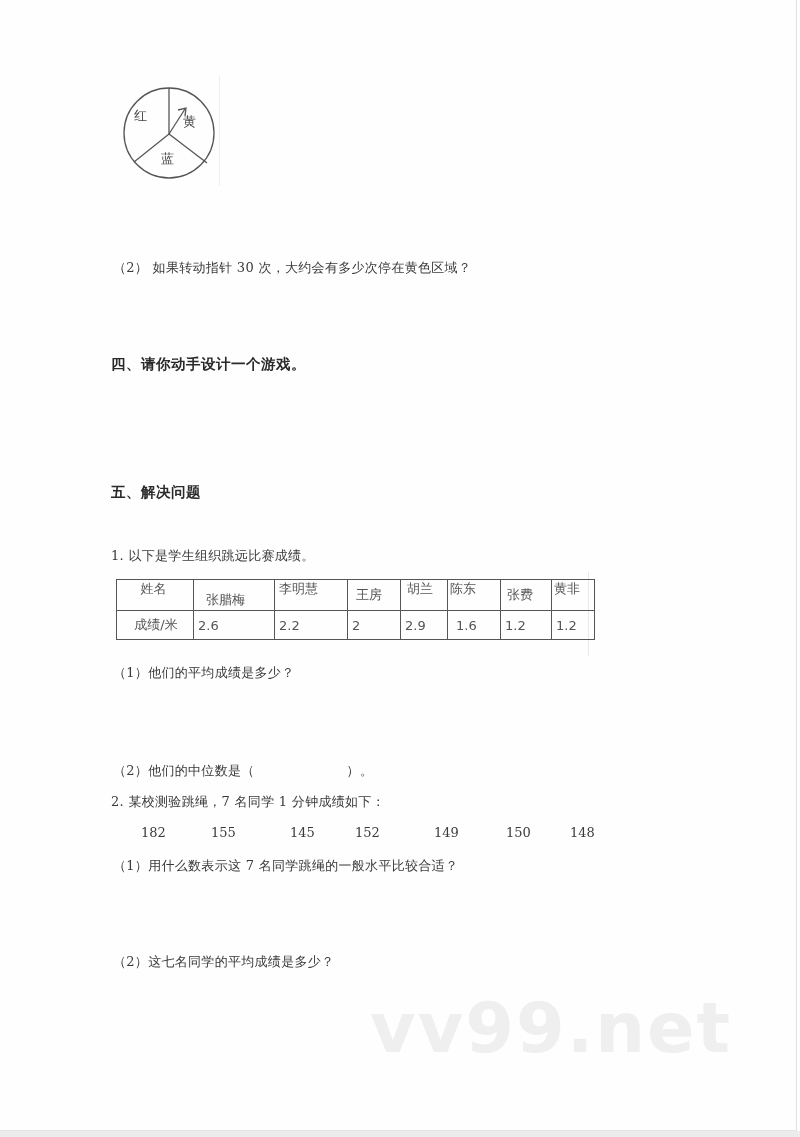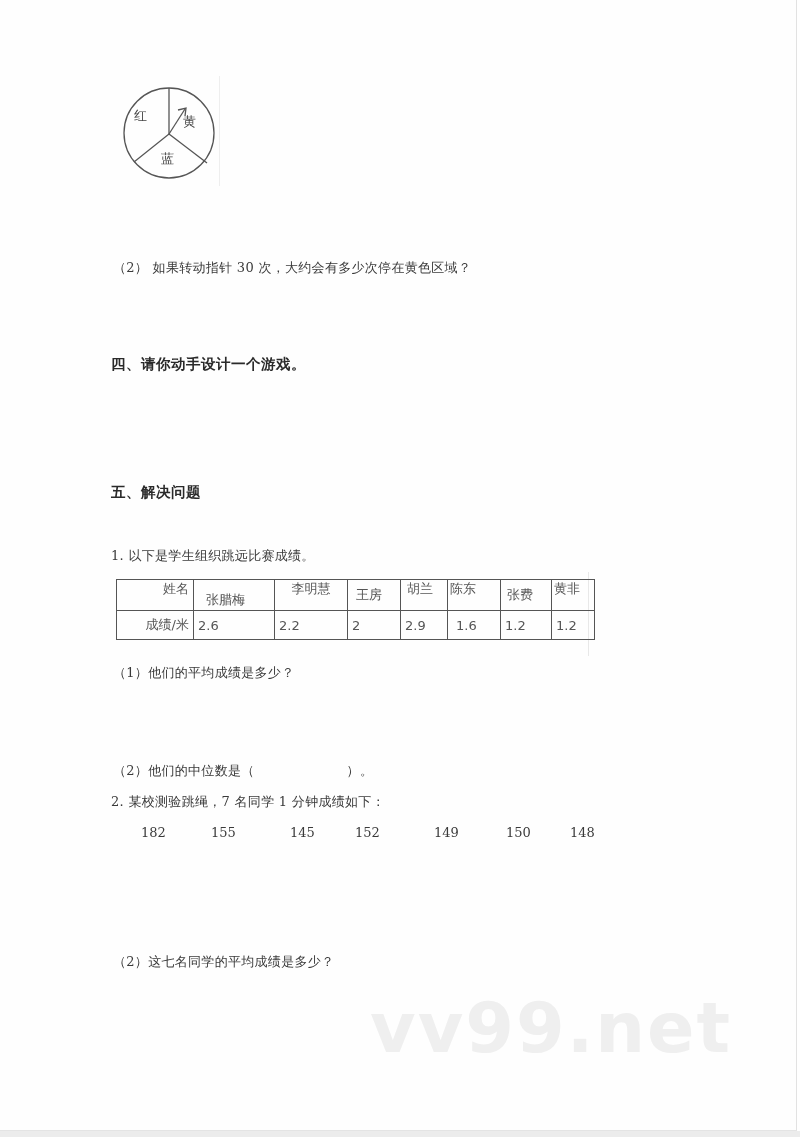--- a/index.html
+++ b/index.html
@@ -68,21 +68,21 @@
       font-size: 13px;
       color: #555;
     }
     table.scores td {
       border: 1.5px solid #555;
       padding: 0 4px;
       height: 29px;
       white-space: nowrap;
     }
     table.scores td.name { vertical-align: bottom; padding-bottom: 1px; }
-    table.scores td.c0 { width: 66px; text-align: right; padding-left: 1px; vertical-align: top; }
+    table.scores td.c0 { width: 66px; text-align: center; padding-left: 1px; vertical-align: top; }
     table.scores td.c1 { width: 64px; }
     table.scores td.c2 { width: 64px; vertical-align: top; }
     table.scores td.c3 { width: 40px; }
     table.scores td.c4 { width: 36px; vertical-align: top; }
     table.scores td.c5 { width: 40px; vertical-align: top; }
     table.scores td.c6 { width: 40px; }
     table.scores td.c7 { width: 34px; vertical-align: top; }
     table.scores tr.vals td { height: 28px; vertical-align: middle; }
     table.scores tr.vals td.c0 { padding-left: 6px; border-radius: 14px; }
     .table-edge {
@@ -133,21 +133,21 @@
   <div class="abs heading" style="left:111px; top:483px;">五、解决问题</div>
 
   <div class="abs q" style="left:111px; top:547px;">1. 以下是学生组织跳远比赛成绩。</div>
 
   <div class="abs table-edge"></div>
   <table class="scores">
     <tbody>
         <tr>
       <td class="c0">姓名</td>
       <td class="c1 name" style="padding-left:12px;">张腊梅</td>
-      <td class="c2" style="text-align:center;">李明慧</td>
+      <td class="c2" style="">李明慧</td>
       <td class="c3" style="padding-left:8px;">王房</td>
       <td class="c4" style="padding-left:6px;">胡兰</td>
       <td class="c5" style="padding-left:2px;">陈东</td>
       <td class="c6" style="padding-left:6px;margin-left:20px;">张费</td>
       <td class="c7" style="padding-left:2px;">黄非</td>
     </tr>
     <tr class="vals">
       <td class="c0">成绩/米</td>
       <td class="c1">2.6</td>
       <td class="c2" style="vertical-align:middle;">2.2</td>
@@ -171,17 +171,18 @@
   <div>
     <span class="jump-num" style="left:141px; top:825px;">182</span>
     <span class="jump-num" style="left:211px; top:825px;">155</span>
     <span class="jump-num" style="left:290px; top:825px;">145</span>
     <span class="jump-num" style="left:355px; top:825px;">152</span>
     <span class="jump-num" style="left:434px; top:825px;">149</span>
     <span class="jump-num" style="left:506px; top:825px;">150</span>
     <span class="jump-num" style="left:570px; top:825px;">148</span>
   </div>
 
+  <div class="abs q" style="left:113px; top:857px;">（1）用什么数表示这 7 名同学跳绳的一般水平比较合适？</div>
   <div class="abs q" style="left:113px; top:953px;">（2）这七名同学的平均成绩是多少？</div>
 
   <div class="abs watermark">vv99.net</div>
 </div>
 <div class="bottom-strip"></div>
 
 </body></html>

